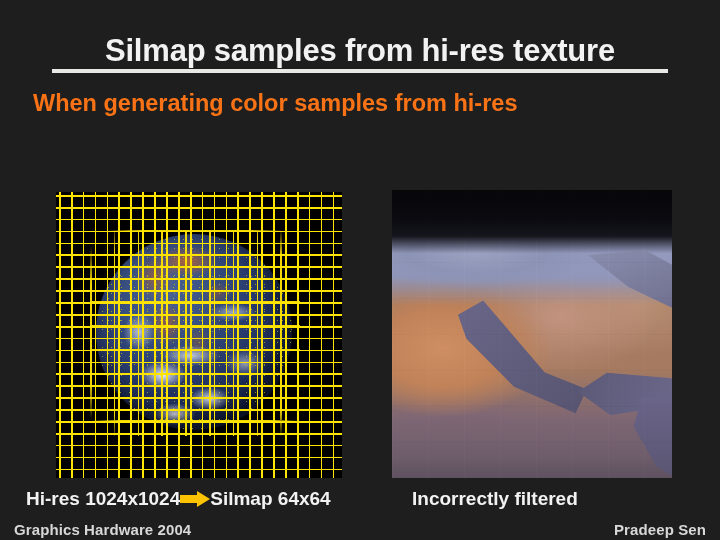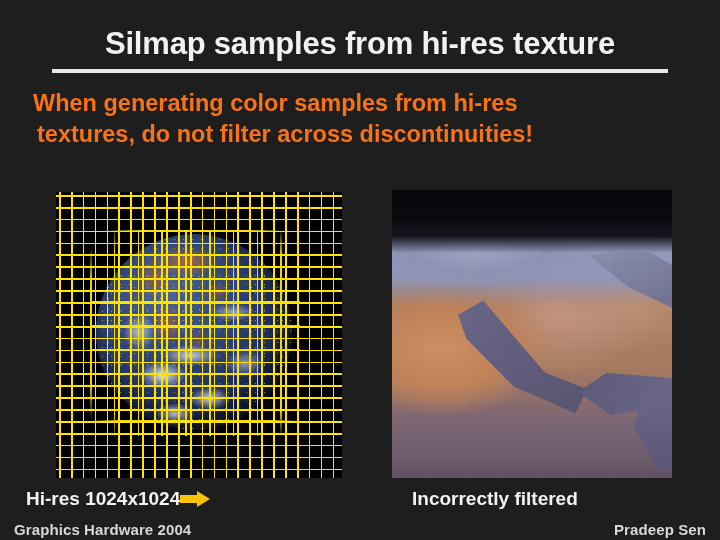--- a/index.html
+++ b/index.html
@@ -13,21 +13,21 @@
     position: relative;
     overflow: hidden;
     font-family: "Liberation Sans", sans-serif;
     -webkit-font-smoothing: antialiased;
   }
 
   
   #slide-title {
     position: absolute;
     left: 0;
-    top: 26px;
+    top: 33px;
     width: 720px;
     text-align: center;
     color: #f2f2f2;
     font-size: 31px;
     font-weight: bold;
     letter-spacing: -0.2px;
     white-space: nowrap;
   }
   #title-rule {
     position: absolute;
@@ -279,21 +279,20 @@
   #footer-right { right: 14px; margin-top: 24px; }
 </style>
 </head>
 <body>
 
 <div id="slide-title">Silmap samples from hi-res texture</div>
 <div id="title-rule"></div>
 
 <div id="body-text">
   <span class="line">When generating color samples from hi-res</span>
-  <span class="line indent">textures, do not filter across discontinuities!</span>
 </div>
 
 <div id="figure-left" class="figure">
   <div class="earth-scene">
     <div class="earth-globe"></div>
     <div class="earth-speckle-inner"></div>
     <div class="earth-speckle"></div>
     <div class="silmap-grid"></div>
     <div class="silmap-grid-coarse"></div>
   </div>
@@ -308,18 +307,19 @@
     <div class="block-seams"></div>
   </div>
 </div>
 
 <div id="caption-left" class="caption">
   <span>Hi-res 1024x1024</span>
   <span class="arrow-icon">
     <span class="shaft"></span>
     <span class="head"></span>
   </span>
+  <span>Silmap 64x64</span>
 </div>
 
 <div id="caption-right" class="caption">Incorrectly filtered</div>
 
 <div id="footer-left" class="footer">Graphics Hardware 2004</div>
 <div id="footer-right" class="footer">Pradeep Sen</div>
 
 </body></html>

